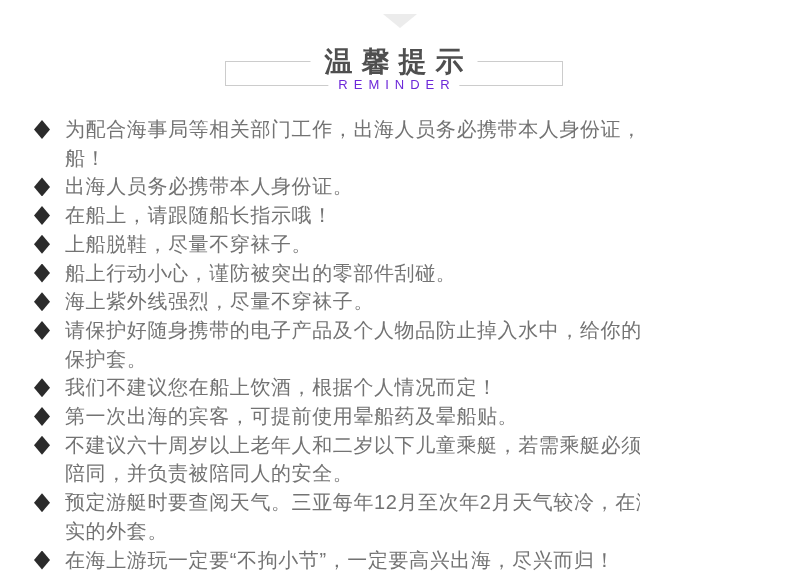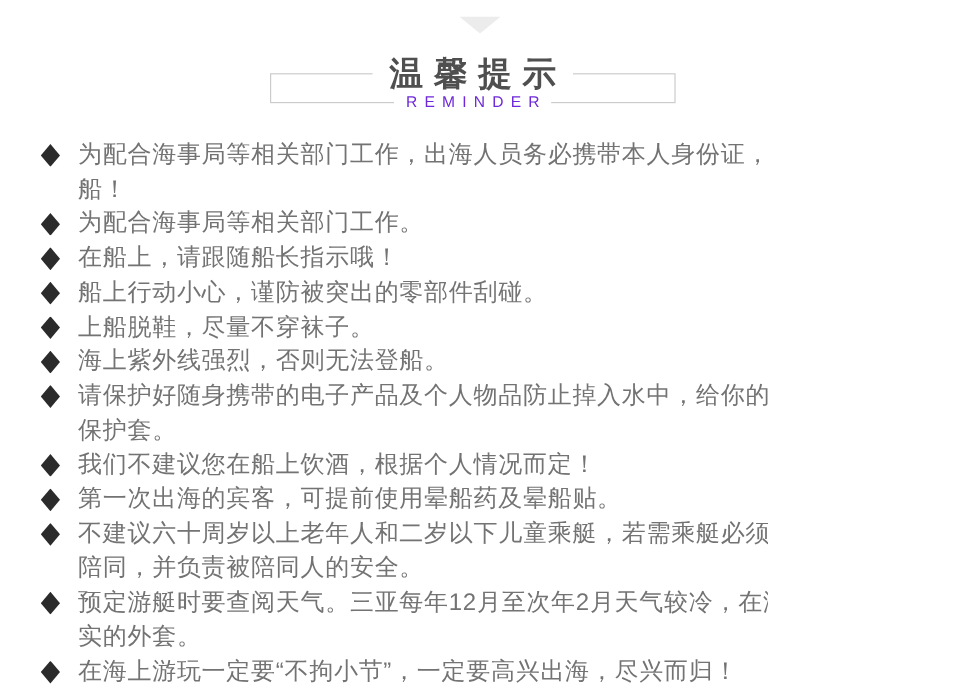--- a/index.html
+++ b/index.html
@@ -120,41 +120,41 @@
   </div>
 
   <div class="notice-list">
   <div class="notice-item">
     <span class="diamond-bullet"></span>
     <div class="notice-item-text">为配合海事局等相关部门工作，出海人员务必携带本人身份证，否则无法登船！</div>
   </div>
 
   <div class="notice-item">
     <span class="diamond-bullet"></span>
-    <div class="notice-item-text">为配合海事局等相关部门工作。</div>
+    <div class="notice-item-text">出海人员务必携带本人身份证。</div>
   </div>
 
   <div class="notice-item">
     <span class="diamond-bullet"></span>
     <div class="notice-item-text">在船上，请跟随船长指示哦！</div>
   </div>
 
   <div class="notice-item">
     <span class="diamond-bullet"></span>
+    <div class="notice-item-text">上船脱鞋，尽量不穿袜子。</div>
+  </div>
+
+  <div class="notice-item">
+    <span class="diamond-bullet"></span>
     <div class="notice-item-text">船上行动小心，谨防被突出的零部件刮碰。</div>
   </div>
 
   <div class="notice-item">
     <span class="diamond-bullet"></span>
-    <div class="notice-item-text">上船脱鞋，尽量不穿袜子。</div>
-  </div>
-
-  <div class="notice-item">
-    <span class="diamond-bullet"></span>
-    <div class="notice-item-text">海上紫外线强烈，否则无法登船。</div>
+    <div class="notice-item-text">海上紫外线强烈，尽量不穿袜子。</div>
   </div>
 
 
   <div class="notice-item">
     <span class="diamond-bullet"></span>
     <div class="notice-item-text">请保护好随身携带的电子产品及个人物品防止掉入水中，给你的电子设备安装保护套。</div>
   </div>
 
   <div class="notice-item">
     <span class="diamond-bullet"></span>

